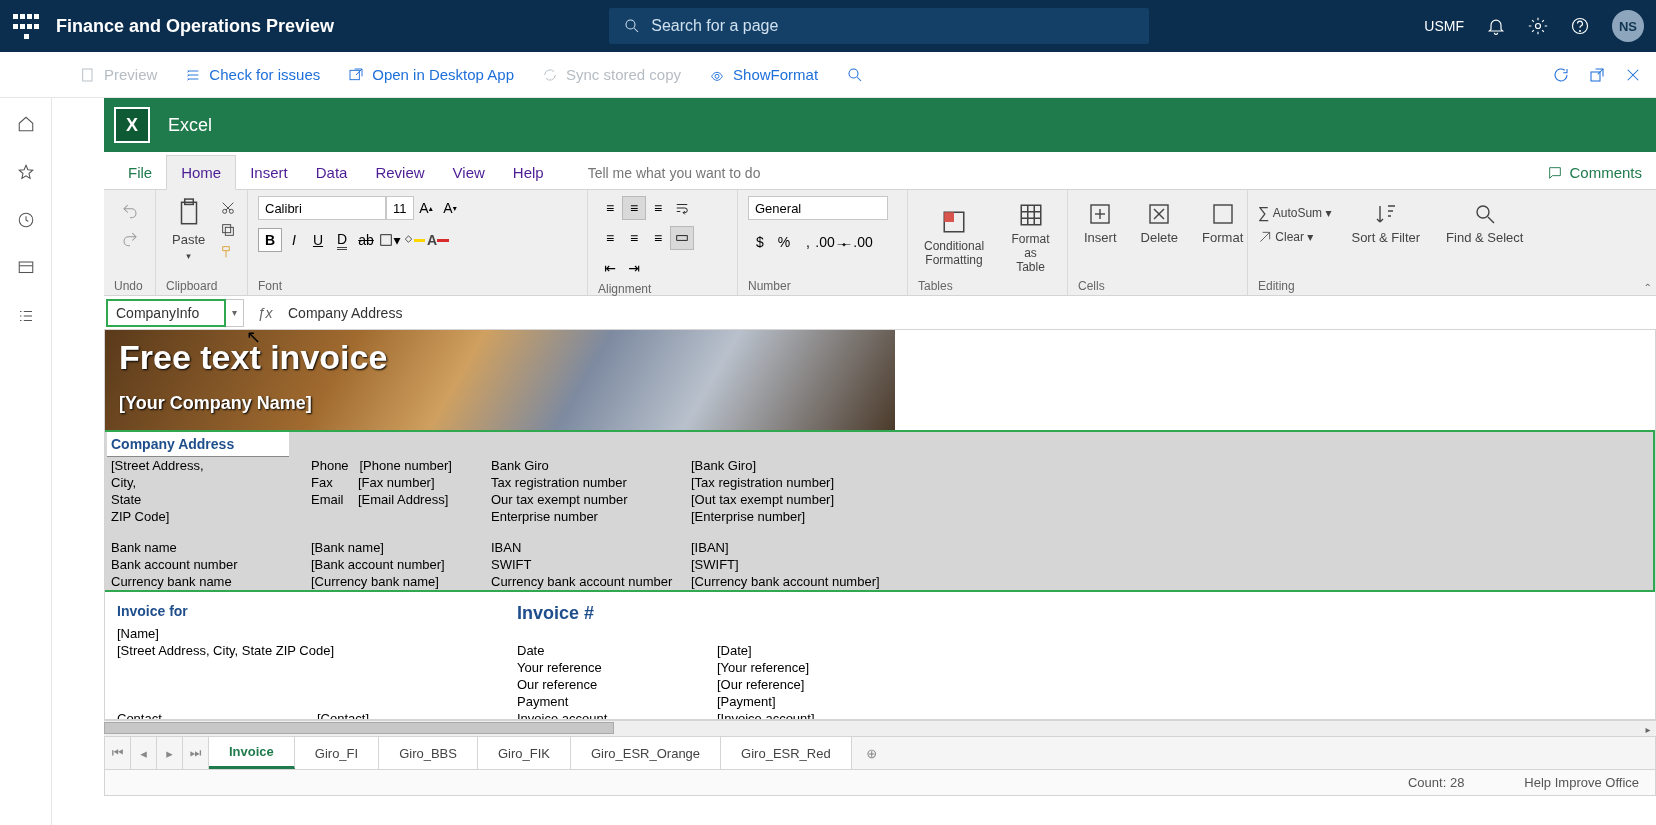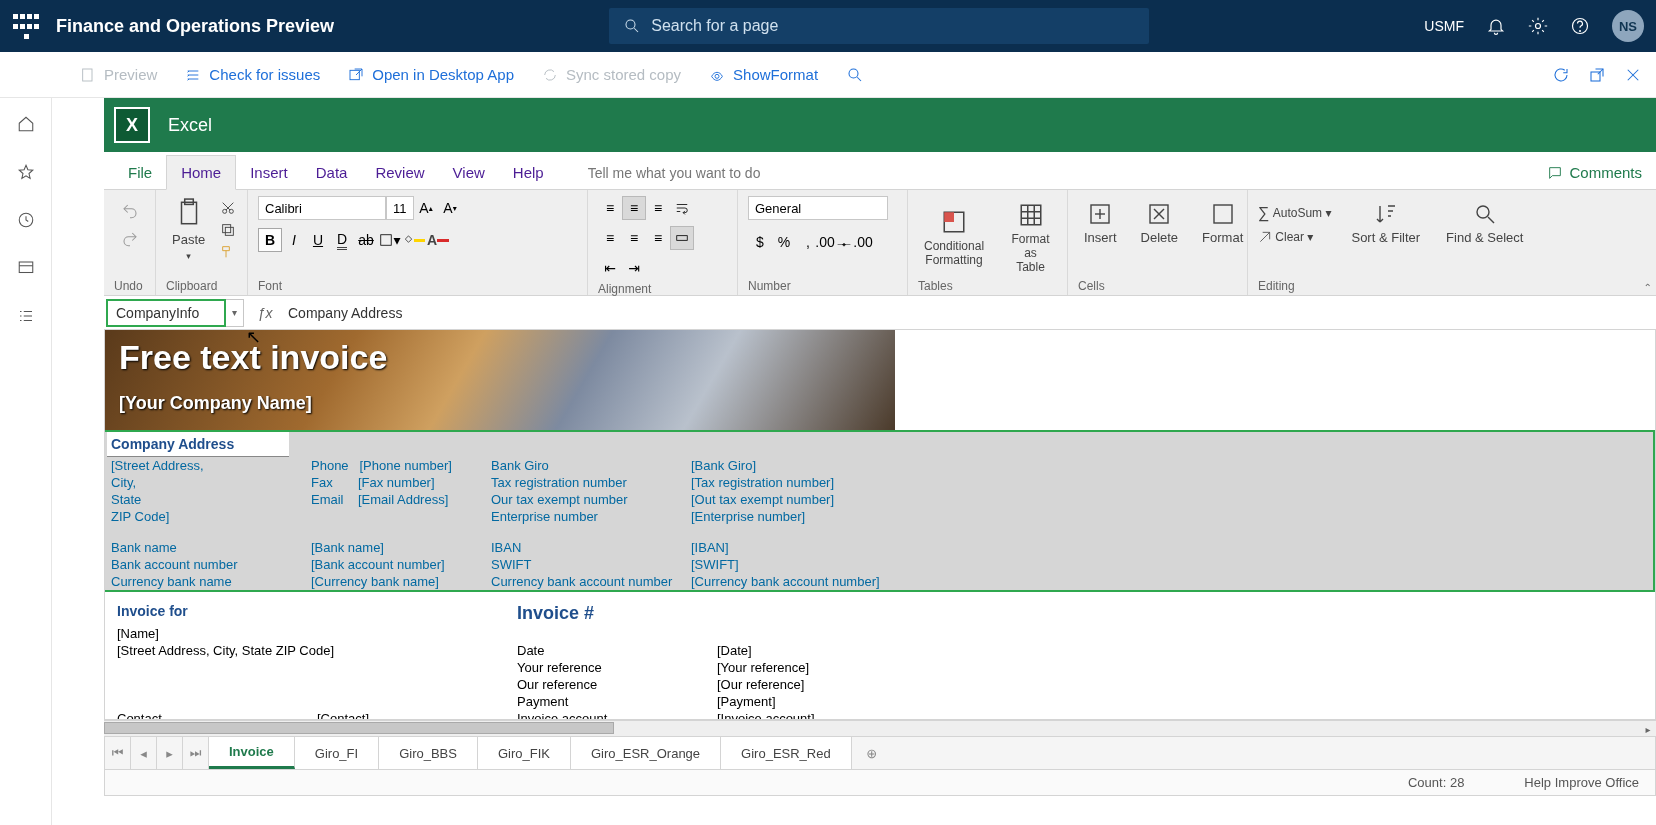--- a/index.html
+++ b/index.html
@@ -67,21 +67,21 @@
 .formula { flex: 1; font-size: 14px; color: #333; padding-left: 2px; }
 
 
 .ws-wrap { position: relative; height: 390px; border: 1px solid #d4d4d4; border-top: none; overflow: hidden; }
 .ws { position: absolute; inset: 0; overflow: auto; background: #fff; }
 .hero { width: 790px; height: 100px; background: linear-gradient(120deg,#5a3a1b 0%, #a06a2f 30%, #cfa060 45%, #7d8aa0 60%, #b9c1cc 75%, #4b3a2a 100%); color: #fff; padding: 8px 14px; }
 .hero h1 { font-size: 34px; font-weight: 700; text-shadow: 1px 1px 2px #000; }
 .hero .company { font-size: 18px; font-weight: 600; margin-top: 16px; text-shadow: 1px 1px 2px #000;}
 .section-h { background: #fff; font-weight: 700; color: #1f4e8c; font-size: 14px; padding: 4px 4px; border-bottom: 1px solid #888; width: 182px; }
 .greenbox { border: 2px solid #2fa84f; background: #d6d6d6; padding: 0; }
-.datagrid { display: grid; grid-template-columns: 200px 180px 200px 200px 260px; font-size: 13px; color: #0369a1; }
+.datagrid { display: grid; grid-template-columns: 200px 180px 200px 200px 260px; font-size: 13px; color: #000000; }
 .datagrid div { padding: 1px 4px; white-space: nowrap; }
 .invblock { display: grid; grid-template-columns: 200px 200px 200px 260px; font-size: 13px; padding: 4px 0 0 8px;}
 .invblock div { padding: 1px 4px; }
 .invblock .hdr { font-weight: 700; color: #1f4e8c; font-size: 14px; }
 .invblock .hdr.big { font-size: 18px; }
 
 
 .sheet-bar { height: 34px; border: 1px solid #d4d4d4; border-top: 1px solid #d4d4d4; display: flex; align-items: stretch; background: #f5f5f5; font-size: 13px;}
 .sheet-bar .nav { width: 26px; display: flex; align-items: center; justify-content: center; color: #888; border-right: 1px solid #d4d4d4; cursor:pointer; }
 .sheet-bar .stab { padding: 0 20px; display: flex; align-items: center; border-right: 1px solid #d4d4d4; background: #fff; cursor:pointer; color:#444;}

